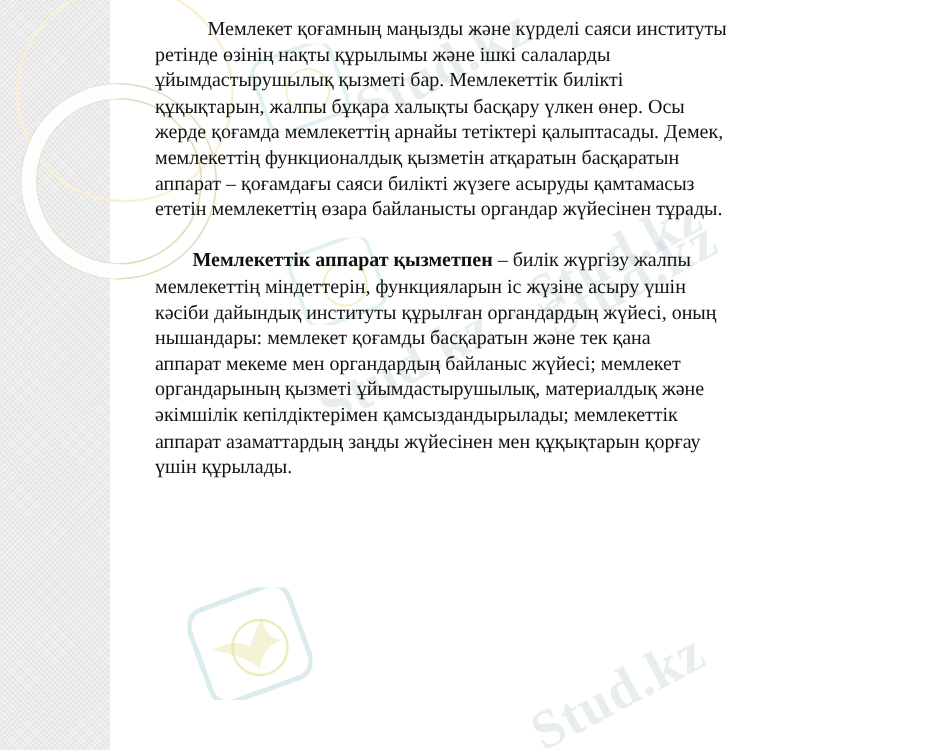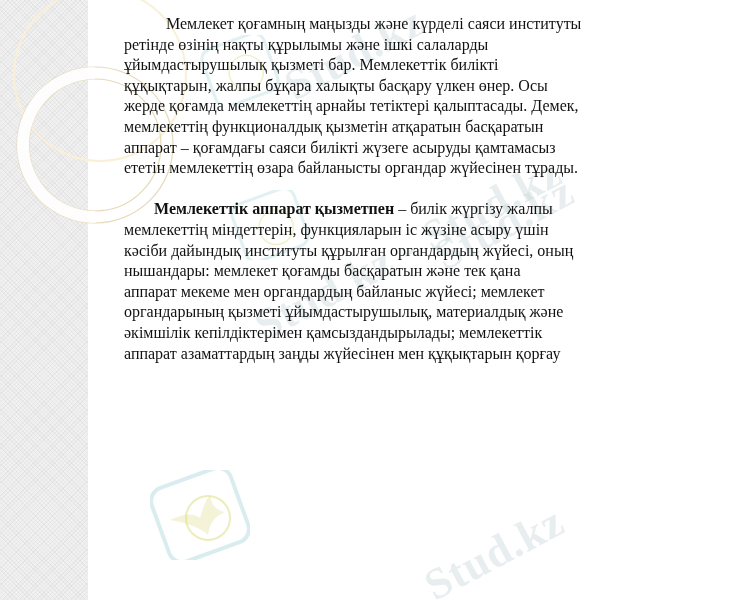--- a/index.html
+++ b/index.html
@@ -74,14 +74,15 @@
   </p>
   <p class="para p2">
     <span class="line"><span class="bold">Мемлекеттік аппарат қызметпен</span><span> – билік жүргізу жалпы</span></span>
     <span class="line">мемлекеттің міндеттерін, функцияларын іс жүзіне асыру үшін</span>
     <span class="line">кәсіби дайындық институты құрылған органдардың жүйесі, оның</span>
     <span class="line">нышандары: мемлекет қоғамды басқаратын және тек қана</span>
     <span class="line">аппарат мекеме мен органдардың байланыс жүйесі; мемлекет</span>
     <span class="line">органдарының қызметі ұйымдастырушылық, материалдық және</span>
     <span class="line">әкімшілік кепілдіктерімен қамсыздандырылады; мемлекеттік</span>
     <span class="line">аппарат азаматтардың заңды жүйесінен мен құқықтарын қорғау</span>
+    <span class="line">үшін құрылады.</span>
   </p>
 </div>
 
 </body></html>

